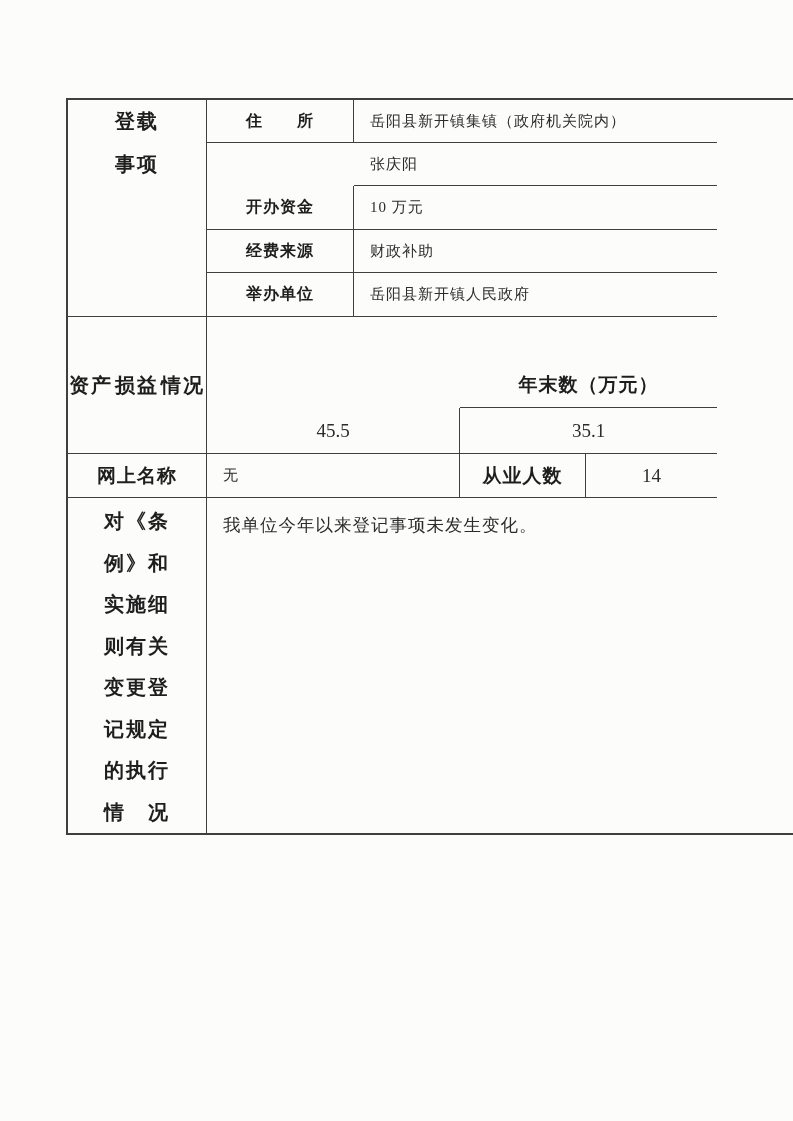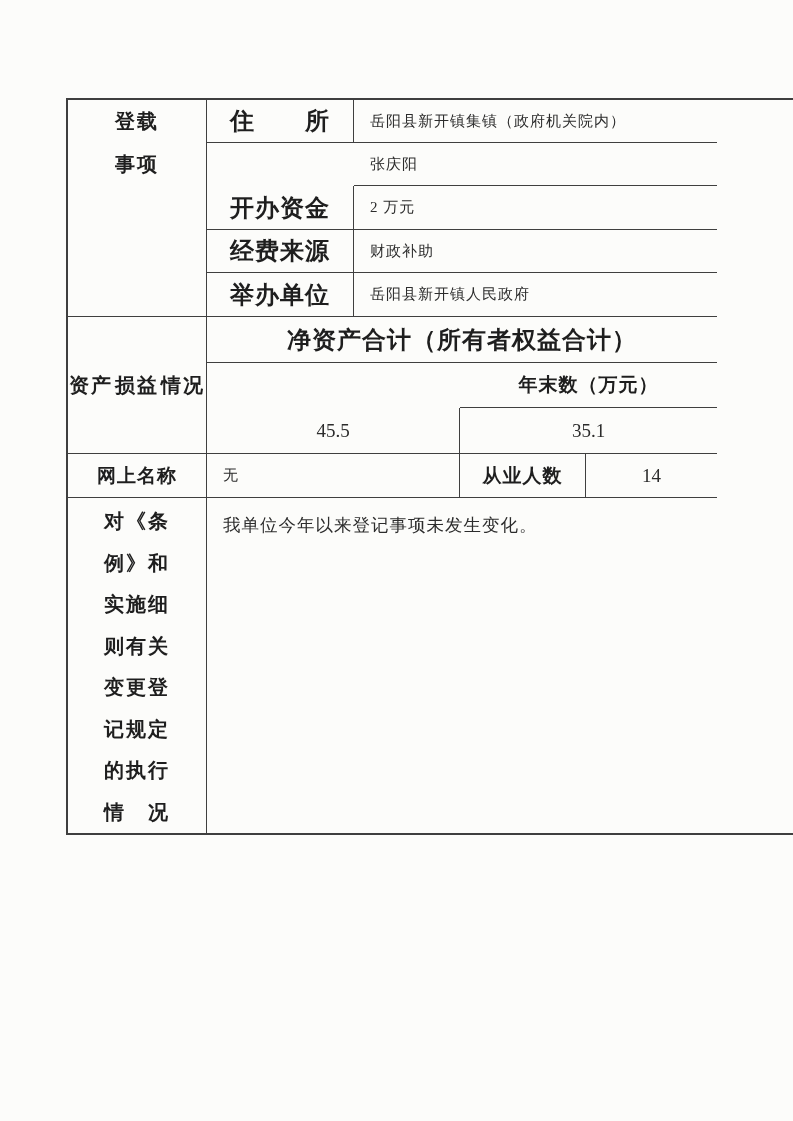--- a/index.html
+++ b/index.html
@@ -34,21 +34,21 @@
     border-bottom:1px solid var(--ln);
     display:flex;
     align-items:center;
     justify-content:center;
     overflow:hidden;
   }
   .no-r{border-right:none;}
   .no-b{border-bottom:none;}
   .lab{
     font-weight:bold;
-    font-size:24px;
+    font-size:16px;
     letter-spacing:1px;
   }
   .lab-sm{
     font-weight:bold;
     font-size:19px;
     letter-spacing:1px;
   }
   .val{
     justify-content:flex-start;
     padding-left:16px;
@@ -106,35 +106,34 @@
     <span class="ln43">登载</span>
     <span class="ln43">事项</span>
   </div>
 
   <div class="c lab" style="grid-area:1/2/2/3;">住　　所</div>
   <div class="c val no-r" style="grid-area:1/3/2/6;">岳阳县新开镇集镇（政府机关院内）</div>
 
   <div class="c val no-r" style="grid-area:2/3/3/6;">张庆阳</div>
 
   <div class="c lab" style="grid-area:3/2/4/3;">开办资金</div>
-  <div class="c val no-r" style="grid-area:3/3/4/6;">2 万元</div>
+  <div class="c val no-r" style="grid-area:3/3/4/6;">10 万元</div>
 
   <div class="c lab" style="grid-area:4/2/5/3;">经费来源</div>
   <div class="c val no-r" style="grid-area:4/3/5/6;">财政补助</div>
 
   <div class="c lab" style="grid-area:5/2/6/3;">举办单位</div>
   <div class="c val no-r" style="grid-area:5/3/6/6;">岳阳县新开镇人民政府</div>
 
   <div class="c stack-mid" style="grid-area:6/1/9/2;">
     <span class="ln">资产</span>
     <span class="ln">损益</span>
     <span class="ln">情况</span>
   </div>
 
-  <div class="c lab no-r" style="grid-area:6/2/7/6;">净资产合计（所有者权益合计）</div>
 
   <div class="c lab-sm no-r" style="grid-area:7/4/8/6;">年末数（万元）</div>
 
   <div class="c num" style="grid-area:8/2/9/4;">45.5</div>
   <div class="c num no-r" style="grid-area:8/4/9/6;">35.1</div>
 
   <div class="c lab-sm" style="grid-area:9/1/10/2;">网上名称</div>
   <div class="c val" style="grid-area:9/2/10/4;">无</div>
   <div class="c lab-sm" style="grid-area:9/4/10/5;">从业人数</div>
   <div class="c num no-r" style="grid-area:9/5/10/6;">14</div>

